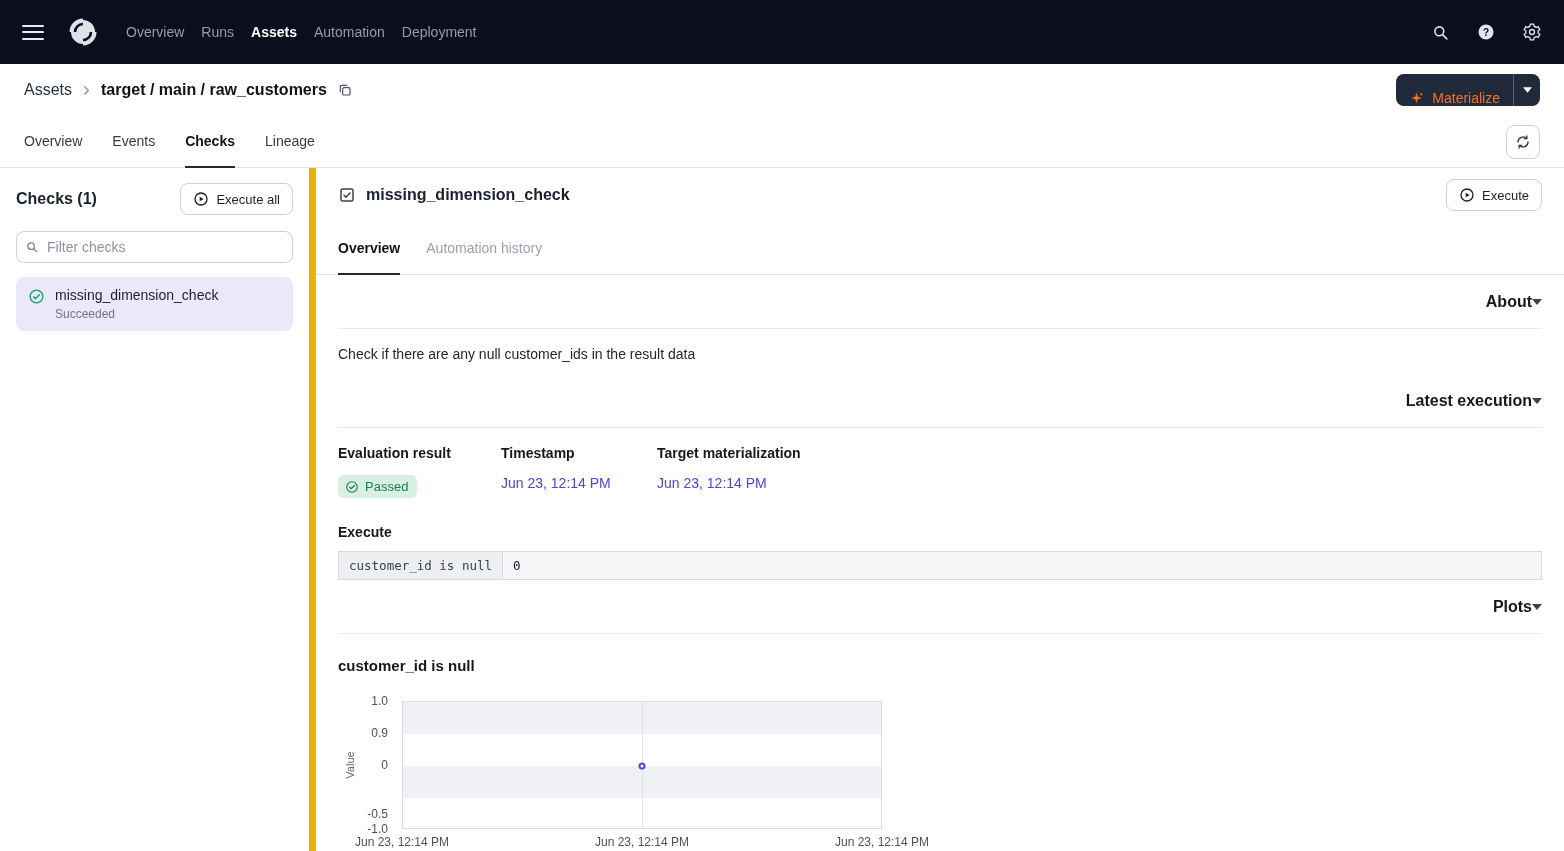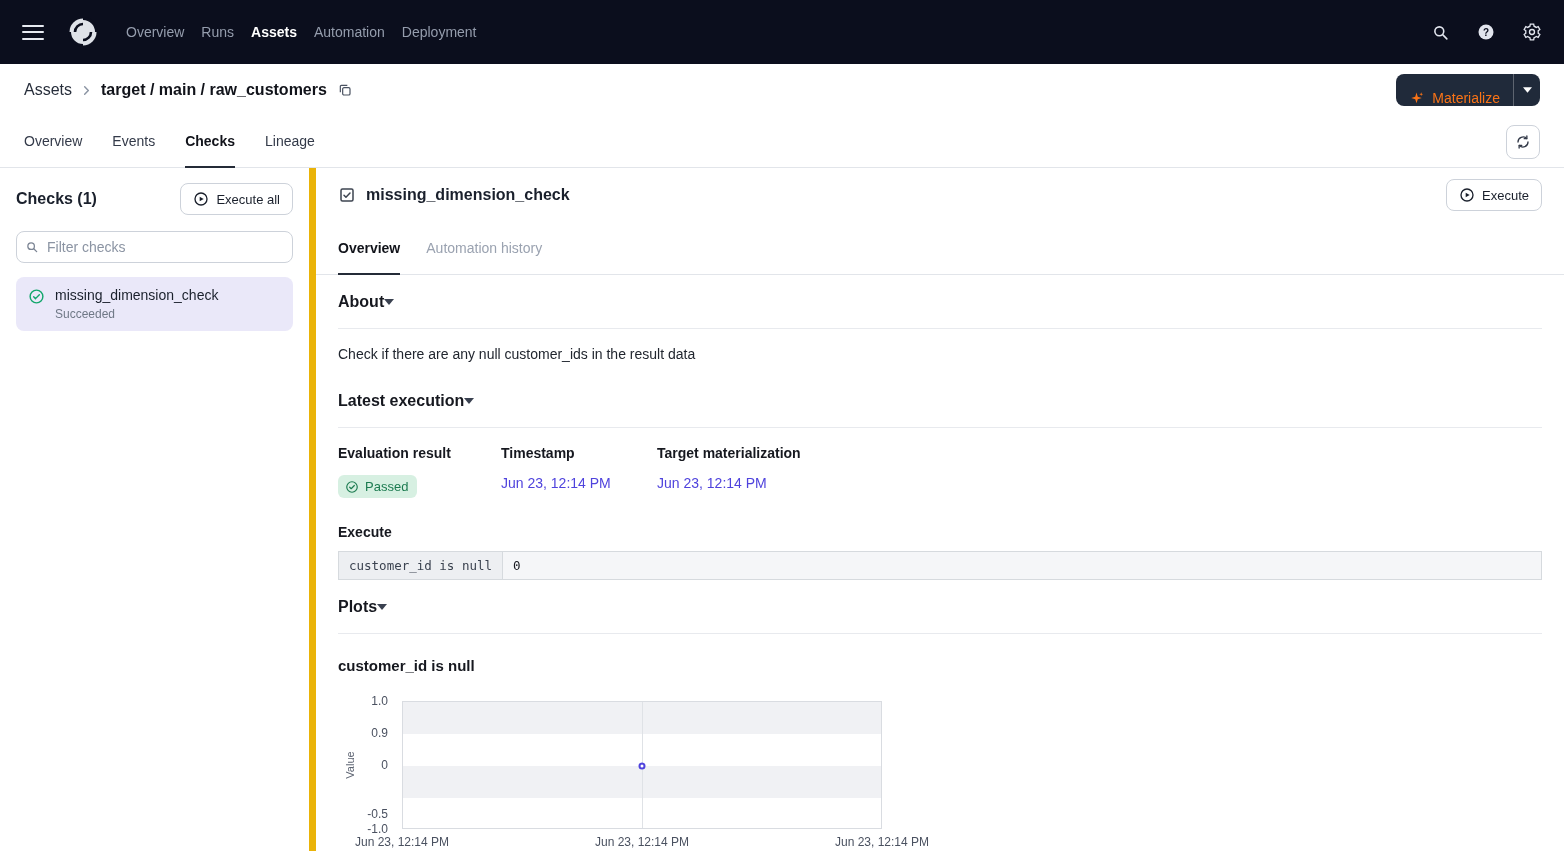--- a/index.html
+++ b/index.html
@@ -57,21 +57,21 @@
   .main{flex:1;overflow:hidden}
   .detail-head{height:54px;display:flex;align-items:center;gap:10px;padding:0 22px}
   .detail-head .asset-ic{color:#3d4450}
   .detail-title{font-size:16px;font-weight:700}
   .detail-head .btn{margin-left:auto}
   .detail-tabs{height:53px;display:flex;gap:26px;padding:0 22px;border-bottom:1px solid #e2e5ea}
   .dtab{display:flex;align-items:center;font-size:14px;color:#333a49;border-bottom:2px solid transparent;margin-bottom:-1px}
   .dtab.active{color:#11131a;font-weight:700;border-bottom-color:#242b37}
   .dtab.disabled{color:#9aa2b0}
   .sections{padding:0 22px}
-  .section-head{height:54px;display:flex;align-items:center;justify-content:flex-start;border-bottom:1px solid #e8eaee}
+  .section-head{height:54px;display:flex;align-items:center;justify-content:flex-end;border-bottom:1px solid #e8eaee}
   .section-head h3{font-size:16px;font-weight:700;color:#16181f}
   .caret-btn{color:#3a4150;display:flex}
   .about-text{padding:17px 0 12px;font-size:14px;color:#21262f}
 
   .exec-grid{display:grid;grid-template-columns:163px 156px 1fr;padding:17px 0 2px;align-items:start}
   .col-h{font-size:14px;font-weight:700;margin-bottom:14px;color:#16181f}
   .badge{display:inline-flex;align-items:center;gap:6px;background:#d7f0e2;color:#1c7b50;font-size:13px;padding:4px 9px 4px 7px;border-radius:6px}
   .ts-link{color:#4f43dd;font-size:14px;text-decoration:none}
   .meta-h{font-size:14px;font-weight:700;margin:24px 0 11px;color:#16181f}
   .meta-table{width:100%;border-collapse:collapse;border:1px solid #d6dade;font-family:"DejaVu Sans Mono",monospace;font-size:12.5px}

